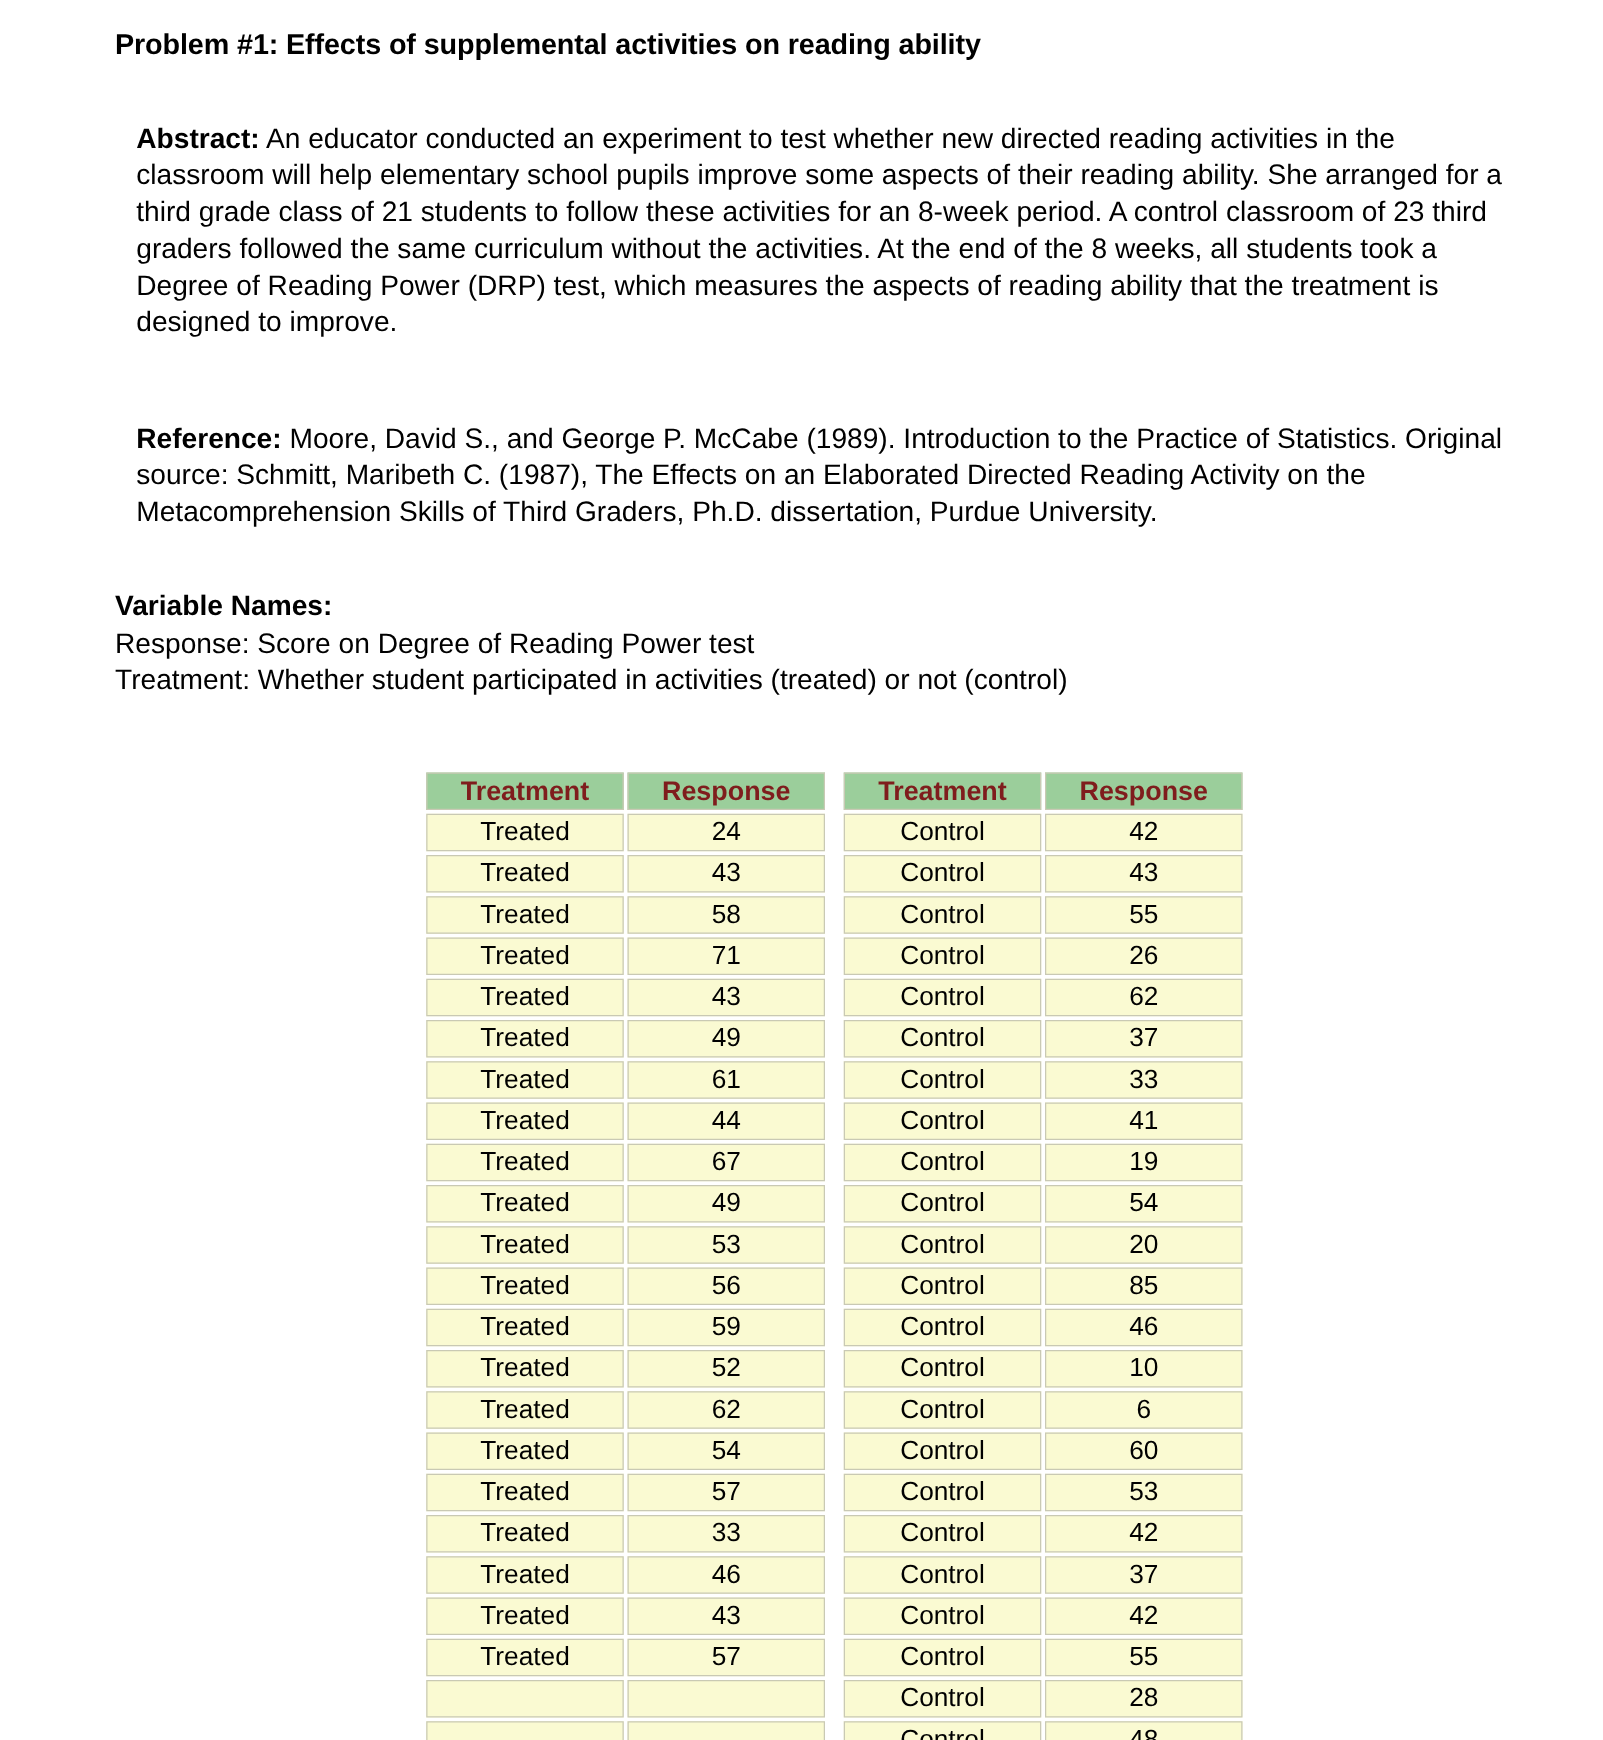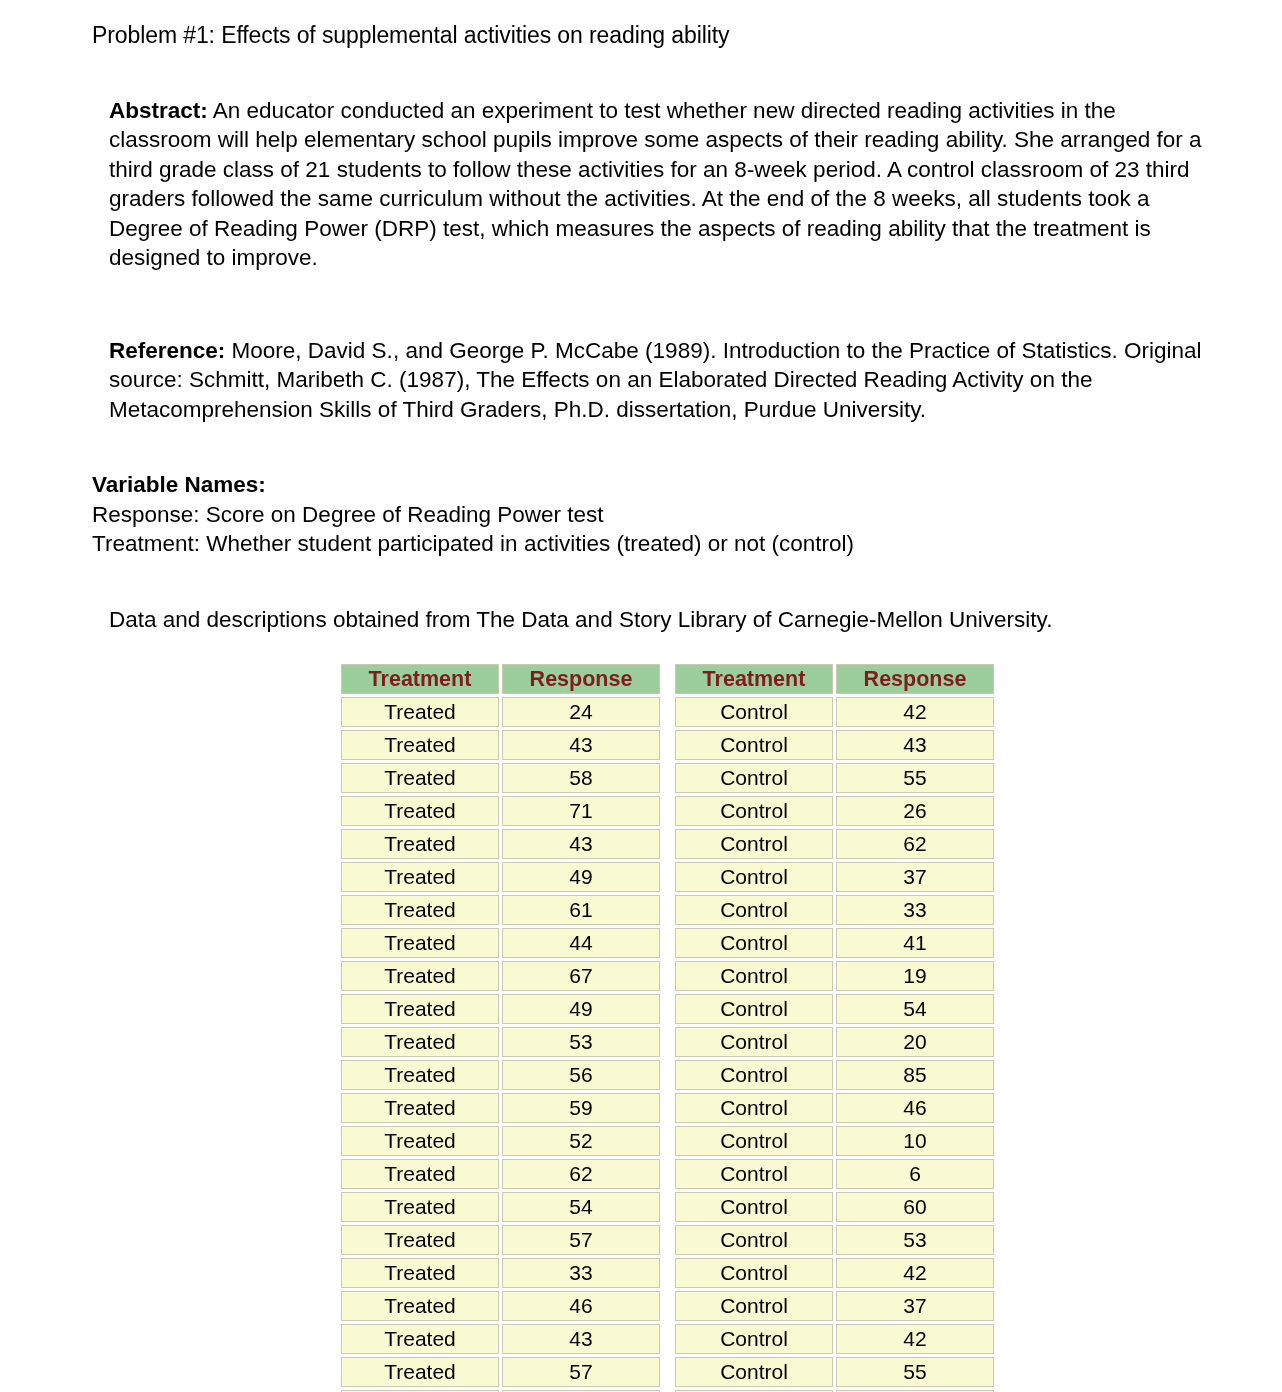--- a/index.html
+++ b/index.html
@@ -15,21 +15,21 @@
     overflow: hidden;
     position: relative;
   }
   .page {
     padding: 22px 44px 0 92px;
     box-sizing: border-box;
     width: 1282px;
   }
   h1.title {
     font-size: 23px;
-    font-weight: normal;
+    font-weight: bold;
     line-height: 1.2;
     margin: 0 0 0 0;
     letter-spacing: -0.1px;
   }
   .para {
     font-size: 22.5px;
     line-height: 29.5px;
     margin: 17px;
     max-width: 1146px;
   }
@@ -110,21 +110,20 @@
   <p class="para"><span class="lbl">Reference:</span><span> Moore, David S., and George P. McCabe (1989). Introduction to the Practice of Statistics. Original source: Schmitt, Maribeth C. (1987), The Effects on an Elaborated Directed Reading Activity on the Metacomprehension Skills of Third Graders, Ph.D. dissertation, Purdue University.</span></p>
 
   <div class="gap-md"></div>
 
   <p class="vn-head">Variable Names:</p>
   <p class="vn-line">Response: Score on Degree of Reading Power test</p>
   <p class="vn-line">Treatment: Whether student participated in activities (treated) or not (control)</p>
 
   <div class="gap-md"></div>
 
-  <p class="para">Data and descriptions obtained from The Data and Story Library of Carnegie-Mellon University.</p>
 
   <div class="table-wrap">
     <table class="datatable">
       <thead>
         <tr>
           <th>Treatment</th>
           <th>Response</th>
           <th class="spacer-col"></th>
           <th>Treatment</th>
           <th>Response</th>

